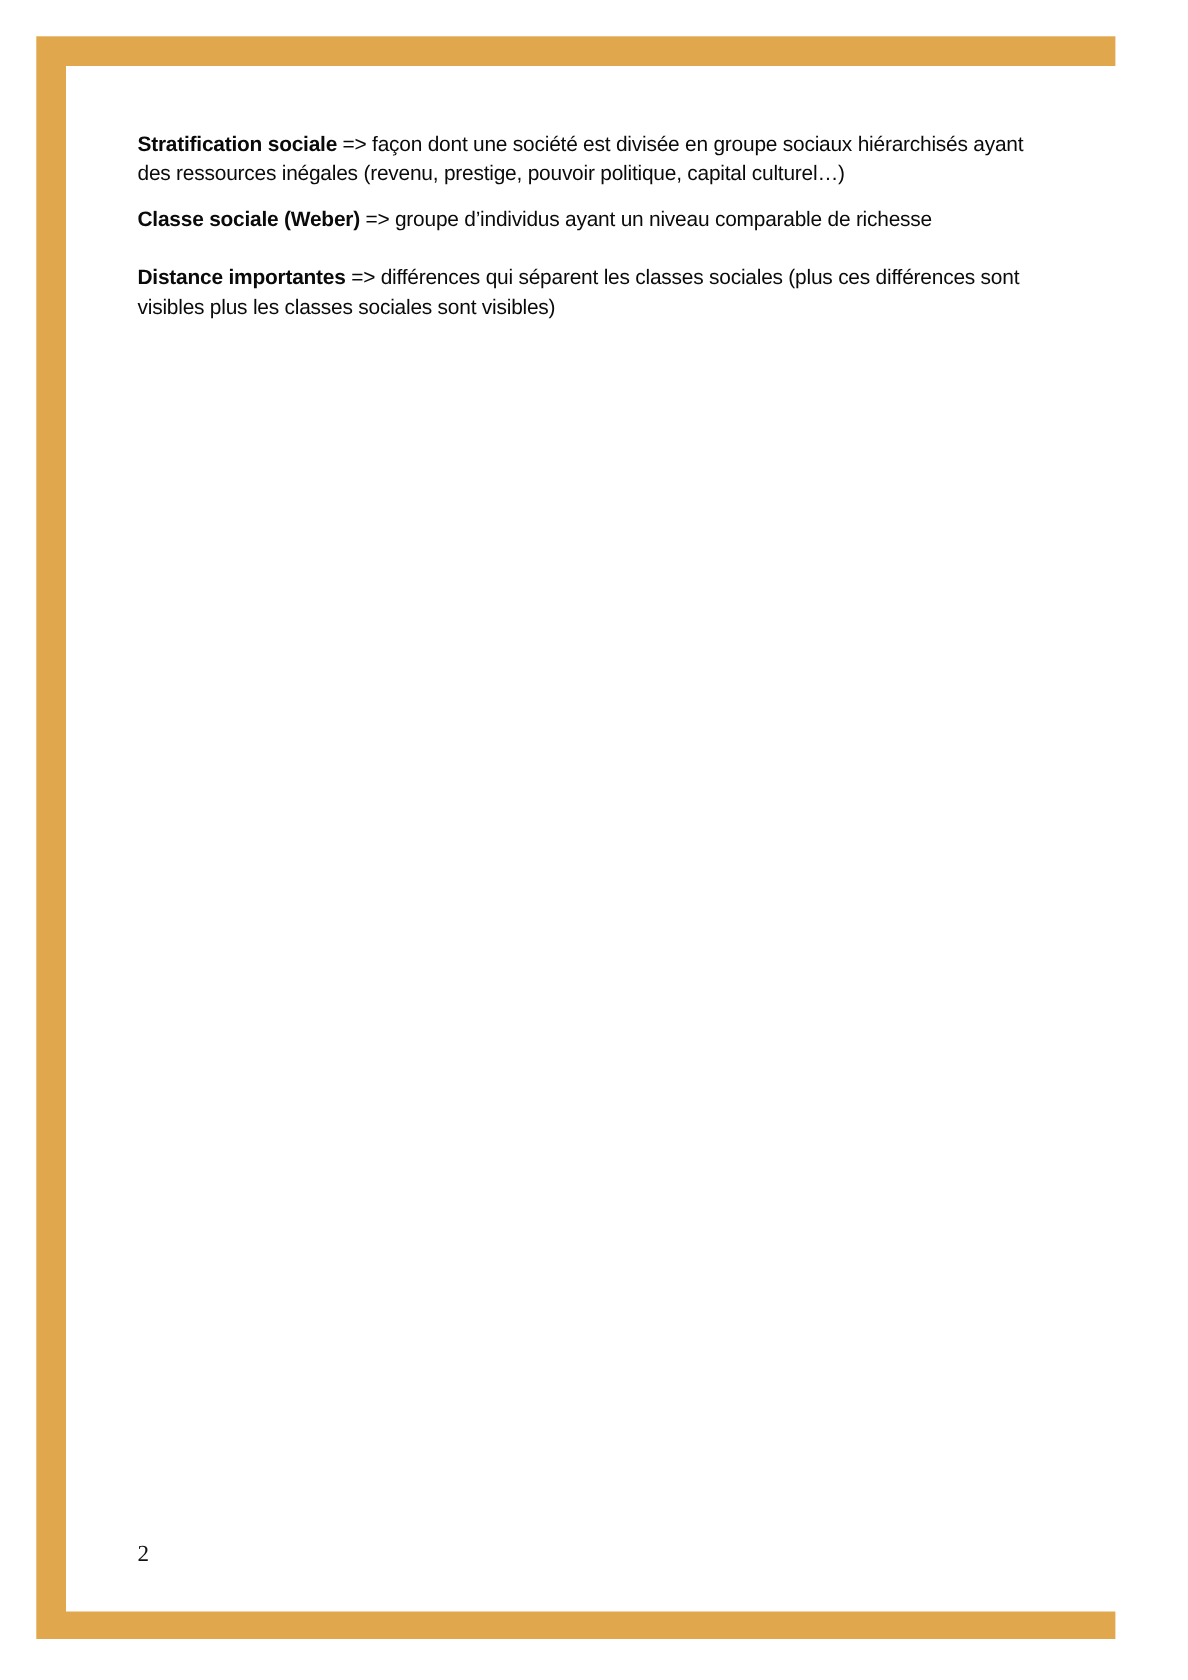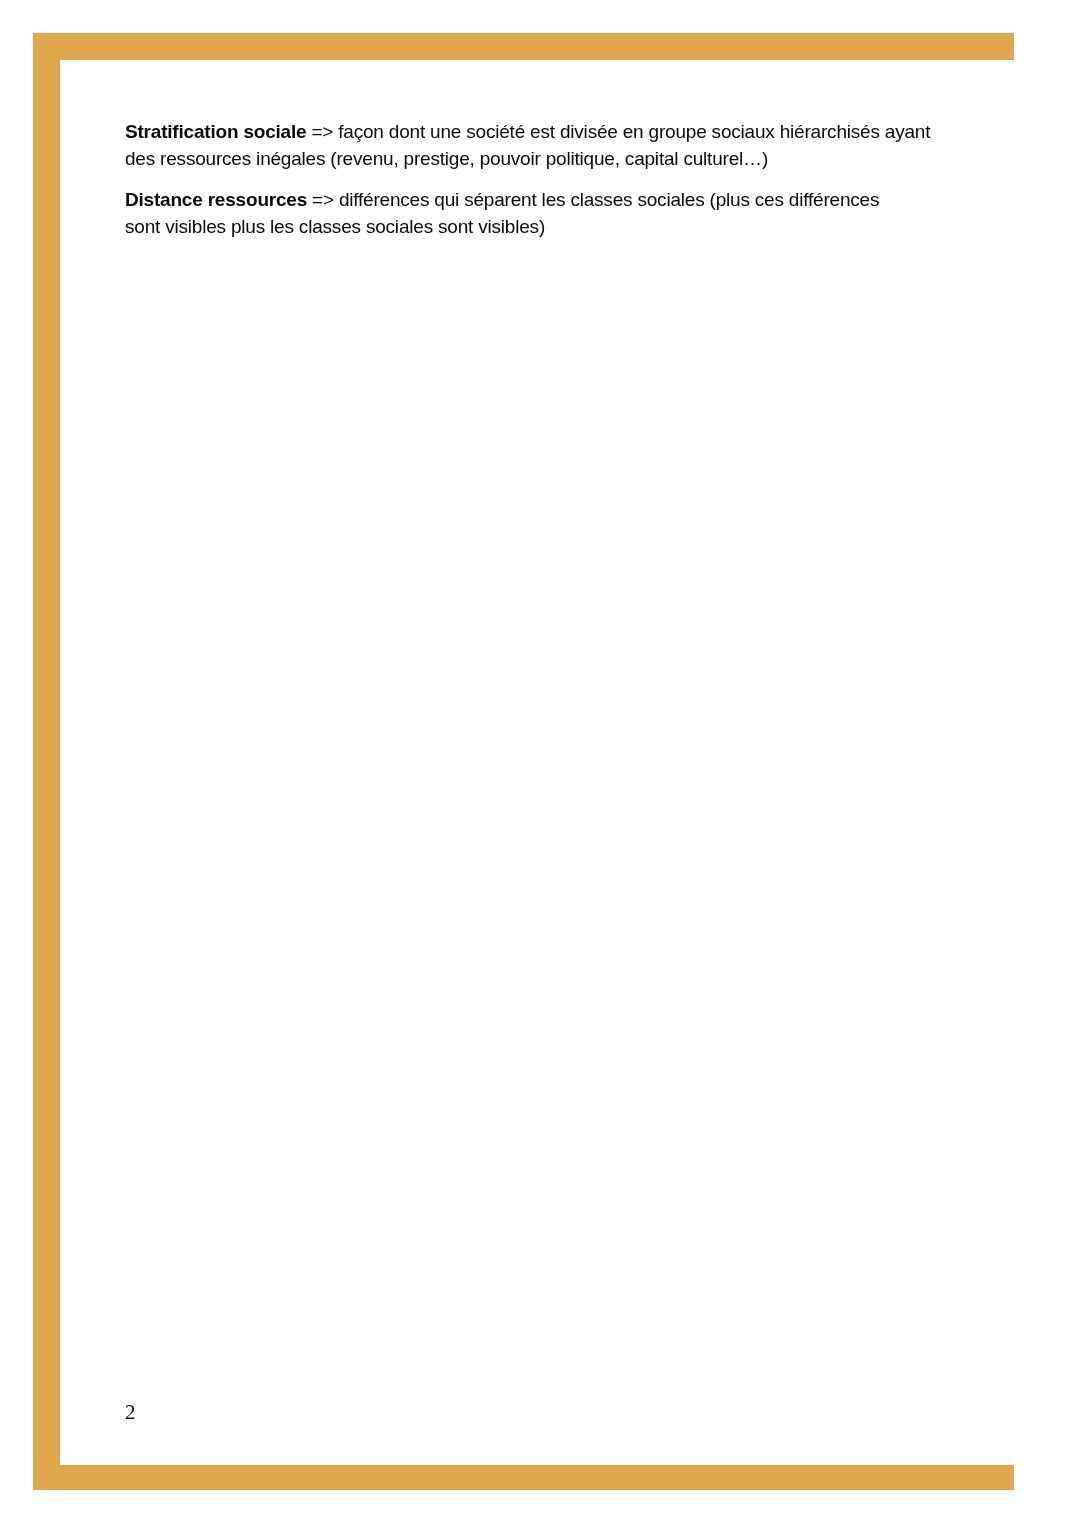--- a/index.html
+++ b/index.html
@@ -66,20 +66,21 @@
 </style>
 </head>
 <body>
 
 <div class="frame">
   <div class="page">
     <div class="content">
 
       <p class="def"><b>Stratification sociale</b><span class="sep">=&gt;</span><span>façon dont une société est divisée en groupe sociaux hiérarchisés ayant des ressources inégales (revenu, prestige, pouvoir politique, capital culturel…)</span></p>
 
+      <p class="def"><b>Classe sociale (Weber)</b><span class="sep">=&gt;</span><span>groupe d’individus ayant un niveau comparable de richesse</span></p>
 
-      <p class="def"><b>Distance ressources</b><span class="sep">=&gt;</span><span>différences qui séparent les classes sociales (plus ces différences sont visibles plus les classes sociales sont visibles)</span></p>
+      <p class="def"><b>Distance importantes</b><span class="sep">=&gt;</span><span>différences qui séparent les classes sociales (plus ces différences sont visibles plus les classes sociales sont visibles)</span></p>
 
 
     </div>
     <div class="pagenum">2</div>
   </div>
 </div>
 
 </body></html>

